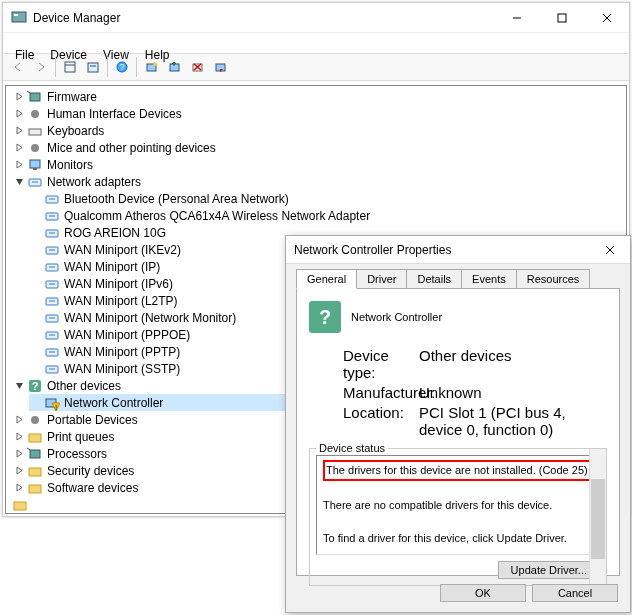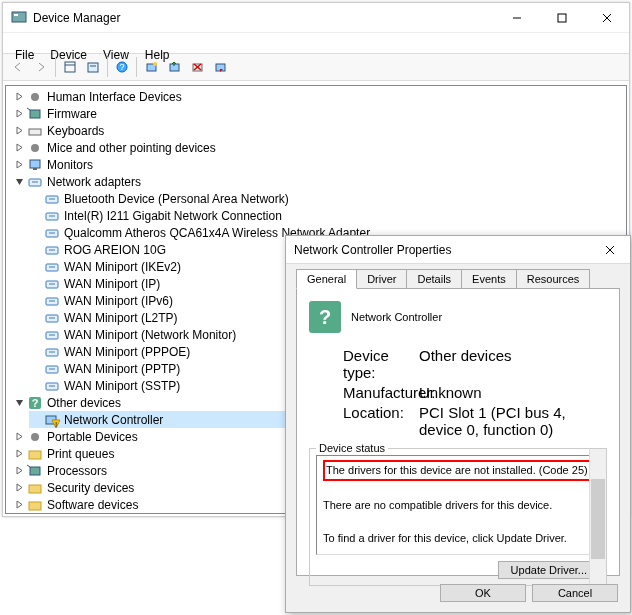--- a/index.html
+++ b/index.html
@@ -159,51 +159,51 @@
     <div class="tree" id="tree">
         <div class="node">
           <div class="row ">
         <span class="tw">
               <svg width="9" height="9">
                 <path d="M2 1 L7 4.5 L2 8 Z" fill="none" stroke="#666"></path>
               </svg>
             </span>
         <span class="ic">
               <svg width="16" height="16">
-                <circle cx="8" cy="8" r="4" fill="#888"></circle>
-              </svg>
-            </span>
-        <span class="lbl">Human Interface Devices</span>
-      </div>
-        </div>
-        <div class="node">
-          <div class="row ">
-        <span class="tw">
-              <svg width="9" height="9">
-                <path d="M2 1 L7 4.5 L2 8 Z" fill="none" stroke="#666"></path>
-              </svg>
-            </span>
-        <span class="ic">
-              <svg width="16" height="16">
                 <rect x="3" y="4" width="10" height="8" fill="#6a9" stroke="#357"></rect>
                 <line x="3" y1="2" x2="3" y2="4" stroke="#357"></line>
               </svg>
             </span>
         <span class="lbl">Firmware</span>
       </div>
         </div>
         <div class="node">
           <div class="row ">
         <span class="tw">
               <svg width="9" height="9">
                 <path d="M2 1 L7 4.5 L2 8 Z" fill="none" stroke="#666"></path>
               </svg>
             </span>
         <span class="ic">
               <svg width="16" height="16">
+                <circle cx="8" cy="8" r="4" fill="#888"></circle>
+              </svg>
+            </span>
+        <span class="lbl">Human Interface Devices</span>
+      </div>
+        </div>
+        <div class="node">
+          <div class="row ">
+        <span class="tw">
+              <svg width="9" height="9">
+                <path d="M2 1 L7 4.5 L2 8 Z" fill="none" stroke="#666"></path>
+              </svg>
+            </span>
+        <span class="ic">
+              <svg width="16" height="16">
                 <rect x="2" y="6" width="12" height="6" fill="#eee" stroke="#666"></rect>
               </svg>
             </span>
         <span class="lbl">Keyboards</span>
       </div>
         </div>
         <div class="node">
           <div class="row ">
         <span class="tw">
               <svg width="9" height="9">
@@ -253,32 +253,20 @@
             <div class="node">
               <div class="row ">
         <span class="tw"></span>
         <span class="ic">
                   <svg width="16" height="16">
                     <rect x="2" y="5" width="12" height="7" rx="1" fill="#e5f0fb" stroke="#3b7ac5"></rect>
                     <line x1="5" y1="8" x2="11" y2="8" stroke="#3b7ac5"></line>
                   </svg>
                 </span>
         <span class="lbl">Bluetooth Device (Personal Area Network)</span>
-      </div>
-            </div>
-            <div class="node">
-              <div class="row ">
-        <span class="tw"></span>
-        <span class="ic">
-                  <svg width="16" height="16">
-                    <rect x="2" y="5" width="12" height="7" rx="1" fill="#e5f0fb" stroke="#3b7ac5"></rect>
-                    <line x1="5" y1="8" x2="11" y2="8" stroke="#3b7ac5"></line>
-                  </svg>
-                </span>
-        <span class="lbl">Intel(R) I211 Gigabit Network Connection</span>
       </div>
             </div>
             <div class="node">
               <div class="row ">
         <span class="tw"></span>
         <span class="ic">
                   <svg width="16" height="16">
                     <rect x="2" y="5" width="12" height="7" rx="1" fill="#e5f0fb" stroke="#3b7ac5"></rect>
                     <line x1="5" y1="8" x2="11" y2="8" stroke="#3b7ac5"></line>
                   </svg>

